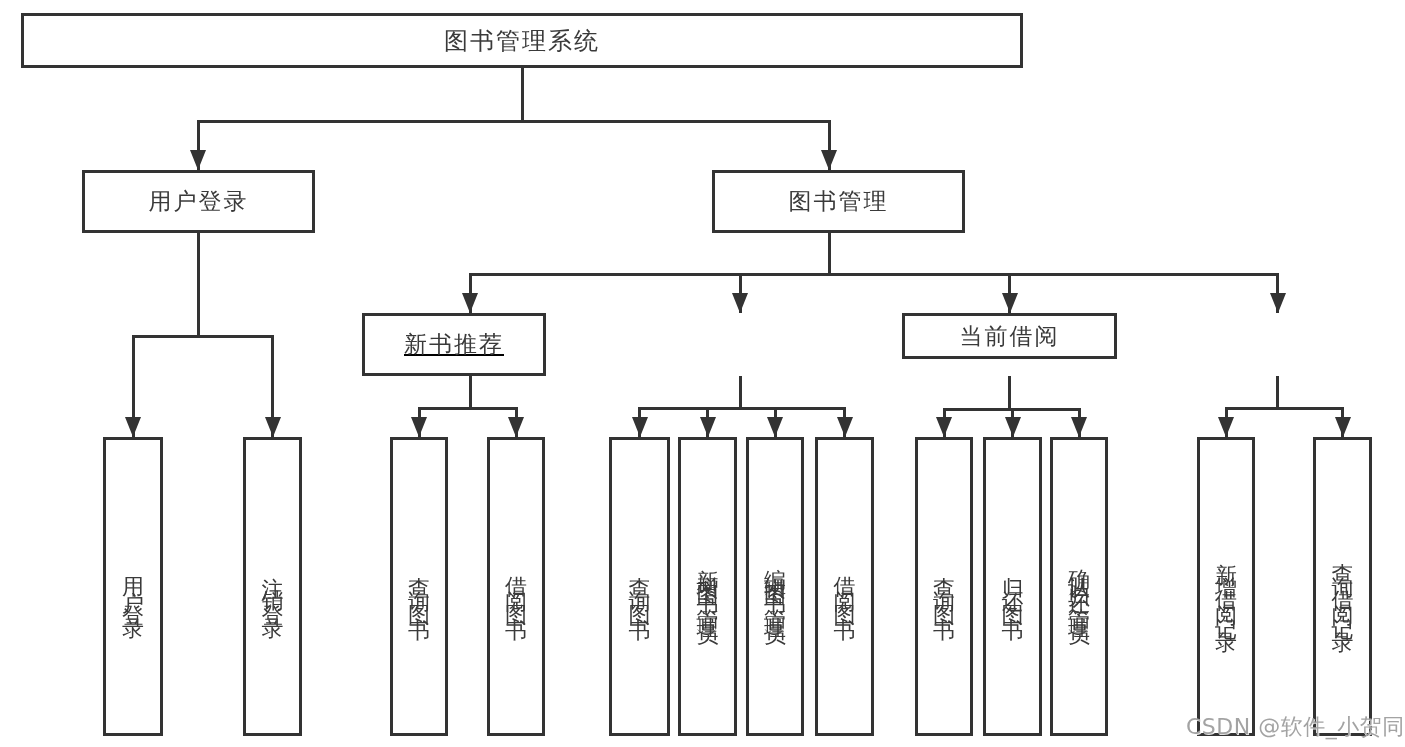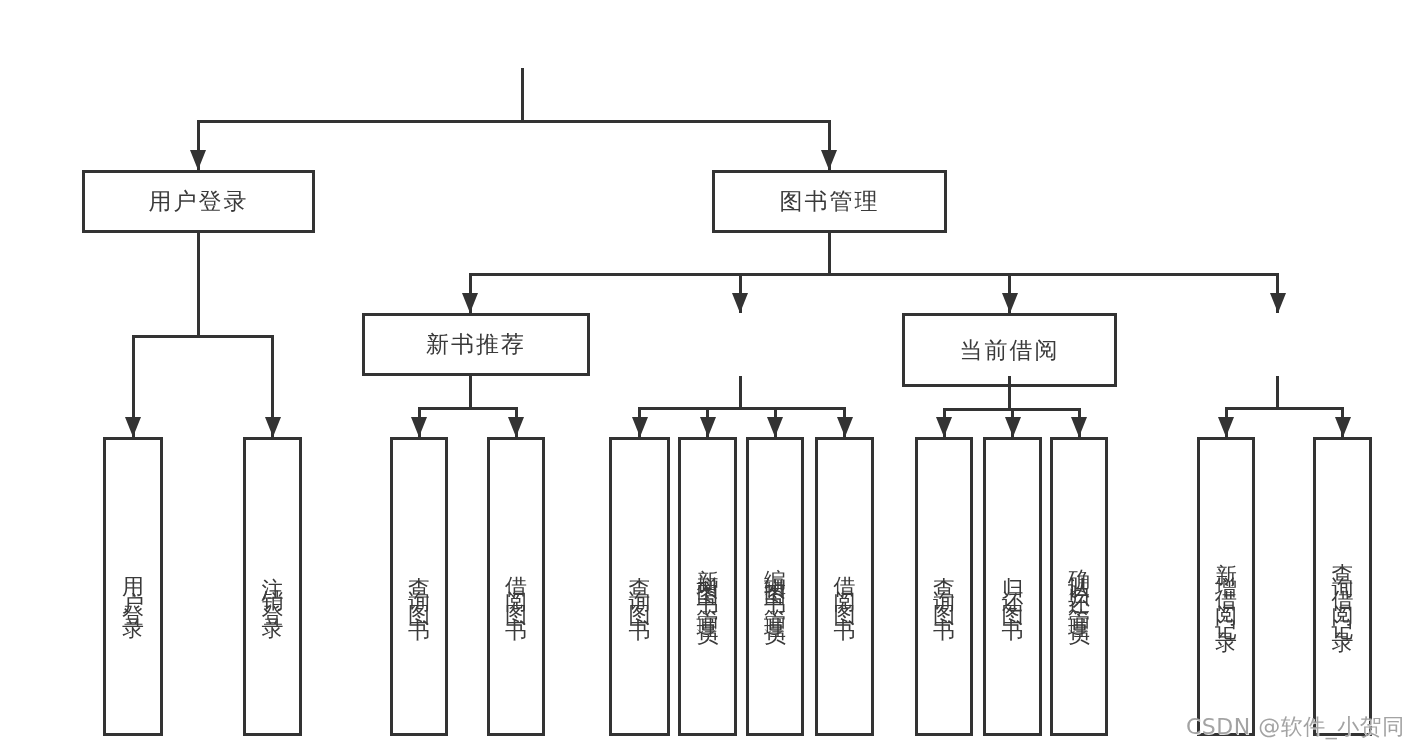--- a/index.html
+++ b/index.html
@@ -28,32 +28,35 @@
     position:absolute;left:1186px;top:712px;font-size:22px;color:#a3a3a3;
     letter-spacing:0.5px;white-space:nowrap;
     text-shadow:1px 1px 0 rgba(255,255,255,0.85);
   }
 </style>
 </head>
 <body>
 
 <div id="canvas">
 
+  <div class="box root" style="left:21px;top:13px;width:1002px;height:55px;">
+    <span class="hlabel">图书管理系统</span>
+  </div>
 
   <div class="line" style="left:520.5px;top:68px;width:3px;height:55px;"></div>
   <div class="line" style="left:197px;top:120px;width:634px;height:3px;"></div>
   <div class="line" style="left:197px;top:120px;width:3px;height:50px;"></div>
   <div class="line" style="left:828px;top:120px;width:3px;height:50px;"></div>
   <div class="arrow" style="left:190px;top:150px;"></div>
   <div class="arrow" style="left:821px;top:150px;"></div>
 
   <div class="box" style="left:82px;top:170px;width:233px;height:63px;">
     <span class="hlabel">用户登录</span>
   </div>
-  <div class="box" style="left:712px;top:170px;width:235px;height:63px;">
+  <div class="box" style="left:712px;top:170px;width:253px;height:63px;">
     <span class="hlabel">图书管理</span>
   </div>
 
   <div class="line" style="left:197px;top:233px;width:3px;height:104px;"></div>
   <div class="line" style="left:131.5px;top:335px;width:142.5px;height:3px;"></div>
   <div class="line" style="left:131.5px;top:335px;width:3px;height:102px;"></div>
   <div class="line" style="left:271px;top:335px;width:3px;height:102px;"></div>
   <div class="arrow" style="left:125px;top:417px;"></div>
   <div class="arrow" style="left:264.5px;top:417px;"></div>
 
@@ -61,24 +64,24 @@
   <div class="line" style="left:468.5px;top:273px;width:810.5px;height:3px;"></div>
   <div class="line" style="left:468.5px;top:273px;width:3px;height:40px;"></div>
   <div class="line" style="left:738.5px;top:273px;width:3px;height:40px;"></div>
   <div class="line" style="left:1008px;top:273px;width:3px;height:40px;"></div>
   <div class="line" style="left:1276px;top:273px;width:3px;height:40px;"></div>
   <div class="arrow" style="left:462px;top:293px;"></div>
   <div class="arrow" style="left:732px;top:293px;"></div>
   <div class="arrow" style="left:1001.5px;top:293px;"></div>
   <div class="arrow" style="left:1269.5px;top:293px;"></div>
 
-  <div class="box" style="left:362px;top:313px;width:228px;height:63px;">
+  <div class="box" style="left:362px;top:313px;width:184px;height:63px;text-decoration:underline;">
     <span class="hlabel">新书推荐</span>
   </div>
-  <div class="box" style="left:902px;top:313px;width:215px;height:74px;">
+  <div class="box" style="left:902px;top:313px;width:215px;height:46px;">
     <span class="hlabel">当前借阅</span>
   </div>
 
   <div class="line" style="left:468.5px;top:376px;width:3px;height:33px;"></div>
   <div class="line" style="left:417.5px;top:407px;width:100px;height:3px;"></div>
   <div class="line" style="left:417.5px;top:407px;width:3px;height:30px;"></div>
   <div class="line" style="left:514.5px;top:407px;width:3px;height:30px;"></div>
   <div class="arrow" style="left:411px;top:417px;"></div>
   <div class="arrow" style="left:508px;top:417px;"></div>
 

